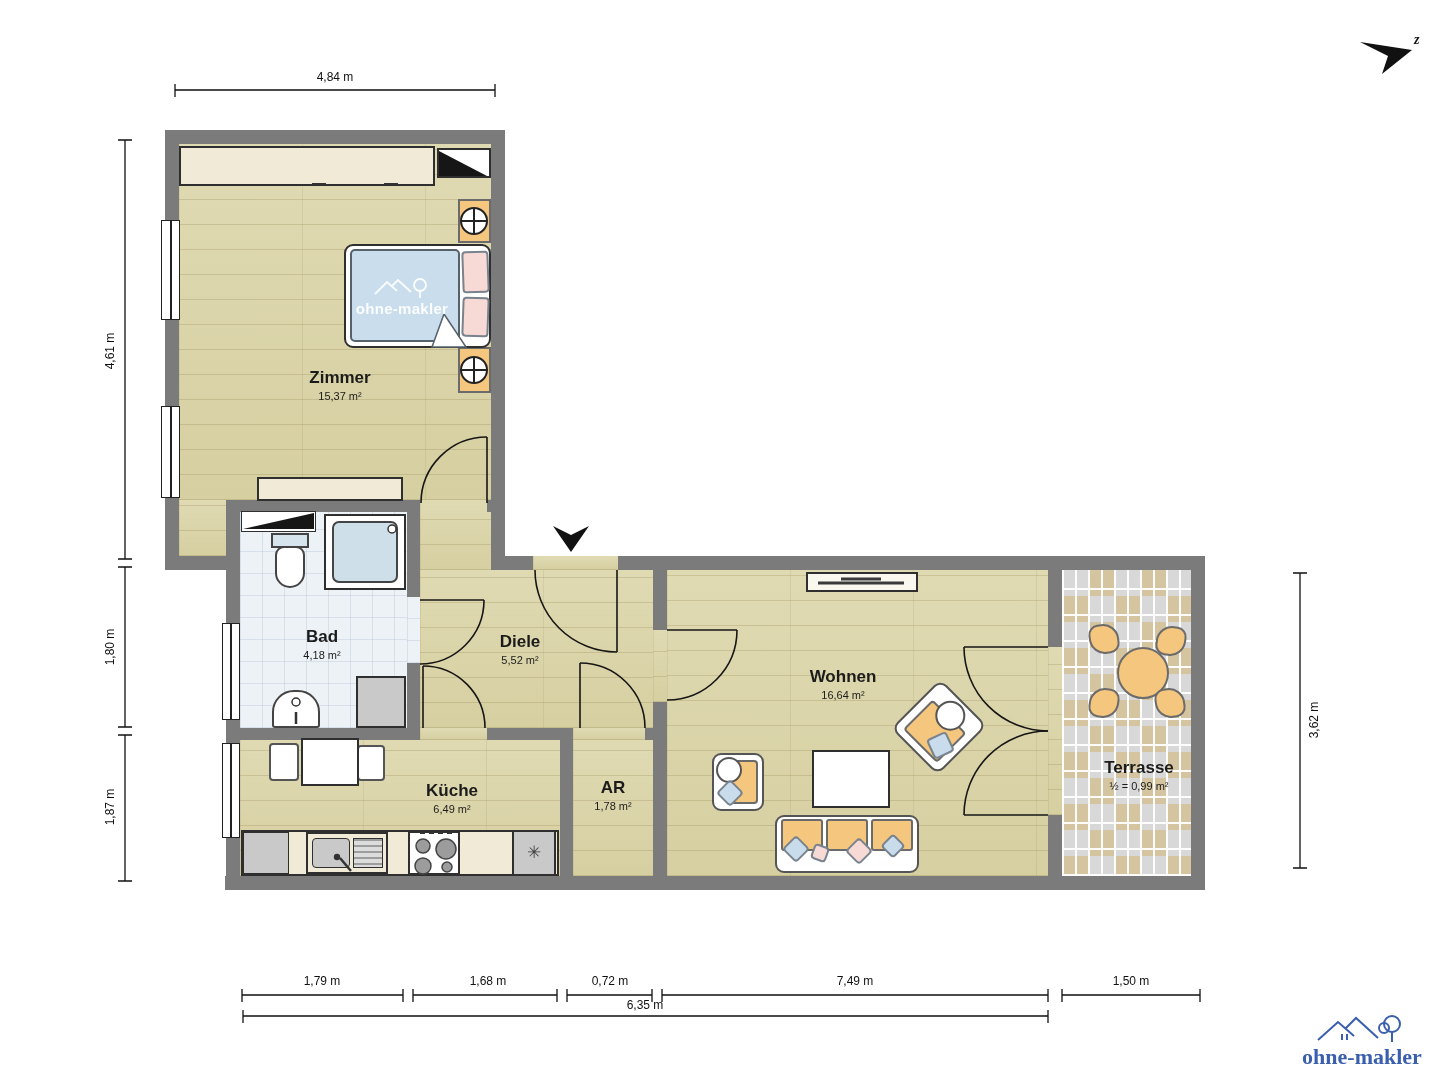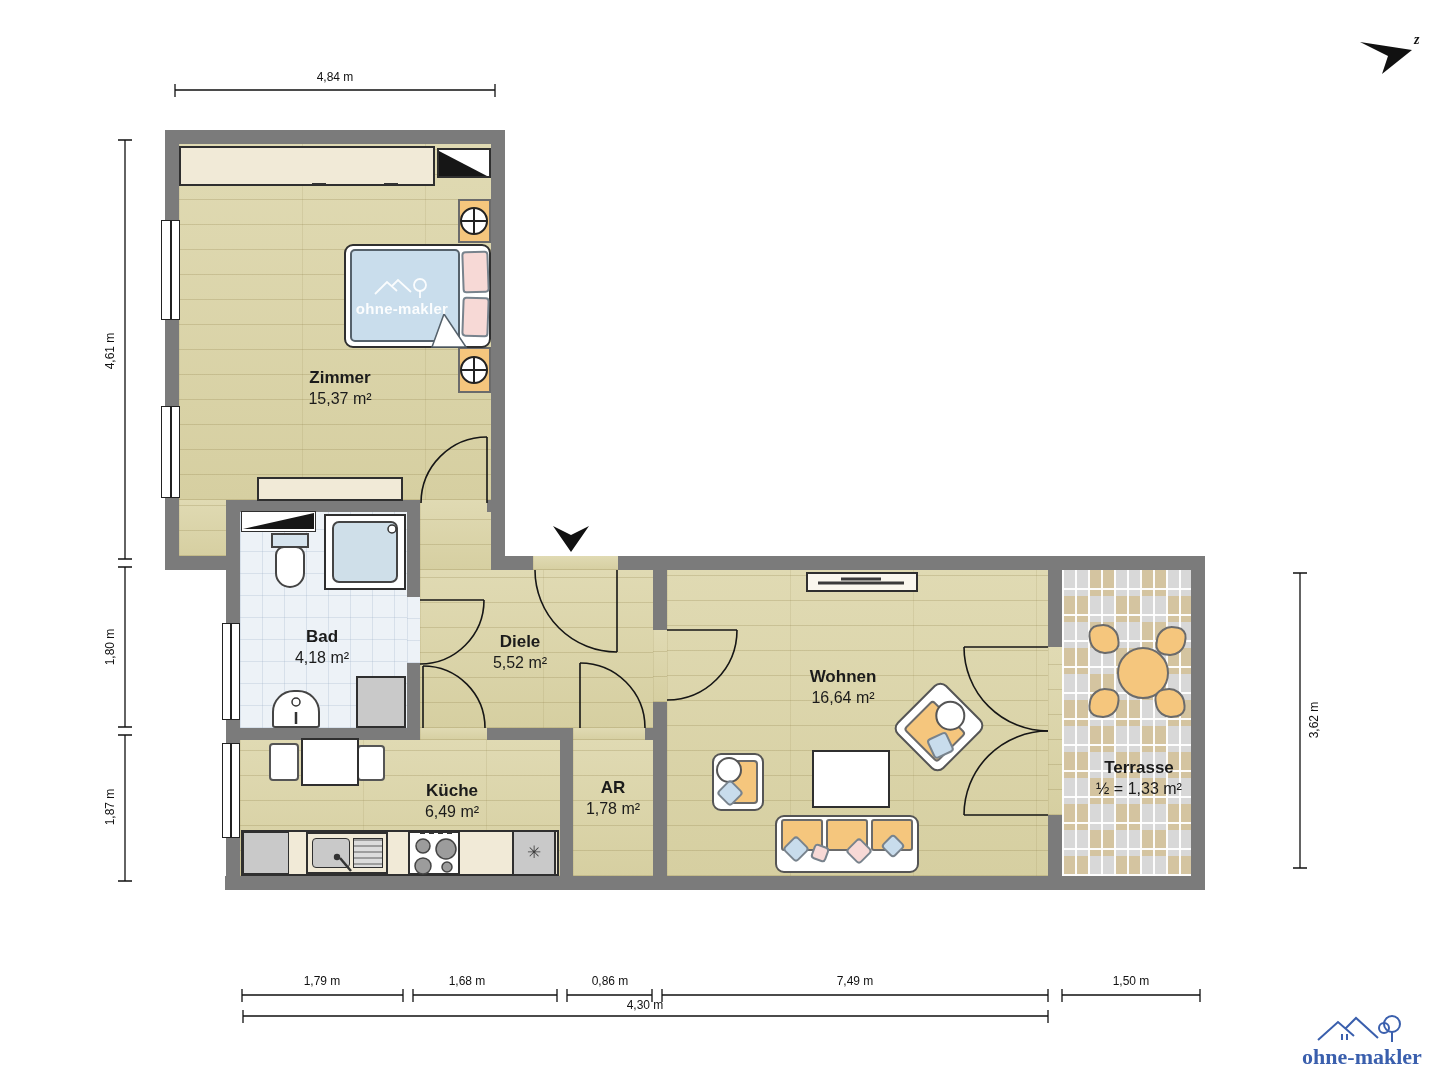--- a/index.html
+++ b/index.html
@@ -21,21 +21,21 @@
     background-image:linear-gradient(90deg,rgba(0,0,0,0) calc(50% - 1px),#222 calc(50% - 1px),#222 calc(50% + 1px),rgba(0,0,0,0) calc(50% + 1px))}
   .furn{position:absolute;box-sizing:border-box;border:2px solid #2f2f2f;background:#f1ead7}
   .fw{background:#fff}
   .fg{background:#c9c9c9}
   .fo{background:#f5c67d;border-color:#6b6b6b}
   .fb{background:#c9ddec}
   .rnd{border-radius:9px}
   .pil{position:absolute;box-sizing:border-box;border:2px solid #78838d;border-radius:4px}
   .lbl{position:absolute;text-align:center;color:#1b1b1b;line-height:1.3;width:160px}
   .lbl .nm{display:block;font-size:17px;font-weight:600}
-  .lbl .ar{display:block;font-size:16px}
+  .lbl .ar{display:block;font-size:11px}
   .dim{position:absolute;font-size:12px;color:#111;text-align:center;width:72px}
   .dimv{transform:rotate(-90deg)}
   .wm{position:absolute;text-align:center;color:rgba(255,255,255,.92)}
   .wm .wtxt{display:block;font-size:15px;font-weight:600;letter-spacing:.3px}
   .logo{position:absolute;text-align:center}
   .logo .ltxt{display:block;font-family:"Liberation Serif",serif;font-size:22px;font-weight:600;color:#3a5fad;margin-top:-2px}
   .north-z{position:absolute;font-family:"Liberation Serif",serif;font-style:italic;font-weight:700;font-size:14px;color:#111}
   svg.overlay{position:absolute;left:0;top:0;pointer-events:none}
 </style>
 </head>
@@ -229,34 +229,34 @@
   <div class="lbl" style="left:533px;top:777px">
     <span class="nm">AR</span>
     <span class="ar">1,78 m²</span>
   </div>
   <div class="lbl" style="left:763px;top:666px">
     <span class="nm">Wohnen</span>
     <span class="ar">16,64 m²</span>
   </div>
   <div class="lbl" style="left:1059px;top:757px">
     <span class="nm">Terrasse</span>
-    <span class="ar">½ = 1,33 m²</span>
+    <span class="ar">½ = 0,99 m²</span>
   </div>
 
   <div class="dim" style="left:299px;top:70px">4,84 m</div>
   <div class="dim dimv" style="left:74px;top:344px">4,61 m</div>
   <div class="dim dimv" style="left:74px;top:640px">1,80 m</div>
   <div class="dim dimv" style="left:74px;top:800px">1,87 m</div>
   <div class="dim dimv" style="left:1278px;top:713px">3,62 m</div>
   <div class="dim" style="left:286px;top:974px">1,79 m</div>
-  <div class="dim" style="left:431px;top:974px">1,68 m</div>
-  <div class="dim" style="left:574px;top:974px">0,86 m</div>
+  <div class="dim" style="left:452px;top:974px">1,68 m</div>
+  <div class="dim" style="left:574px;top:974px">0,72 m</div>
   <div class="dim" style="left:819px;top:974px">7,49 m</div>
   <div class="dim" style="left:1095px;top:974px">1,50 m</div>
-  <div class="dim" style="left:609px;top:998px">4,30 m</div>
+  <div class="dim" style="left:609px;top:998px">6,35 m</div>
 
   <span class="north-z" style="left:1414px;top:32px">z</span>
 
   <div class="wm" style="left:342px;top:276px;width:120px">
     <svg width="58" height="24" viewBox="0 0 58 24" style="display:block;margin:0 auto">
       <g fill="none" stroke="rgba(255,255,255,.9)" stroke-width="1.8">
         <path d="M2,18 L14,6 L24,15 M19,10 L25,4 L38,16"></path>
         <circle cx="47" cy="9" r="6"></circle>
           <path d="M47,15 V22"></path>
       </g>

